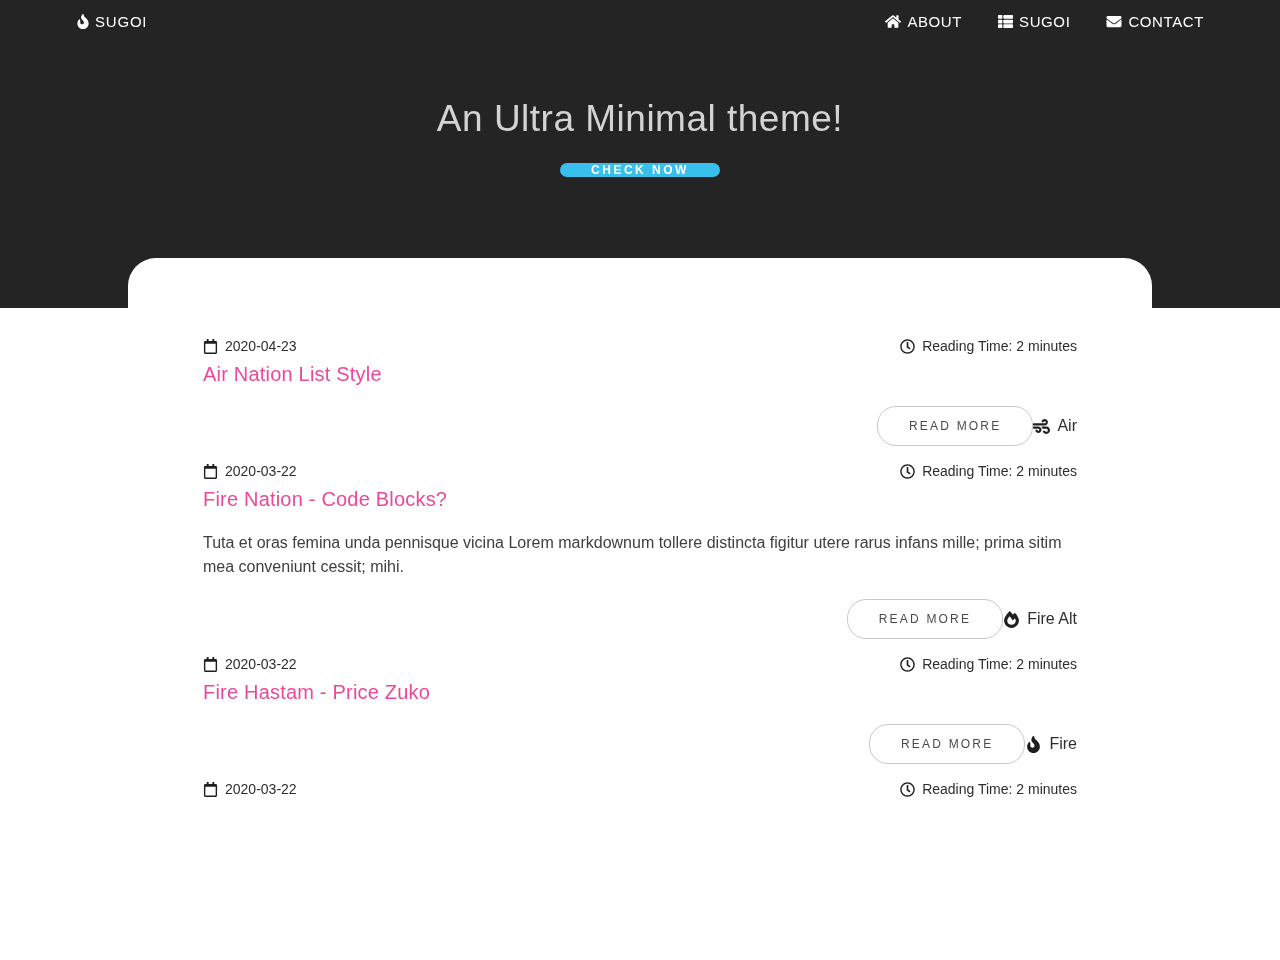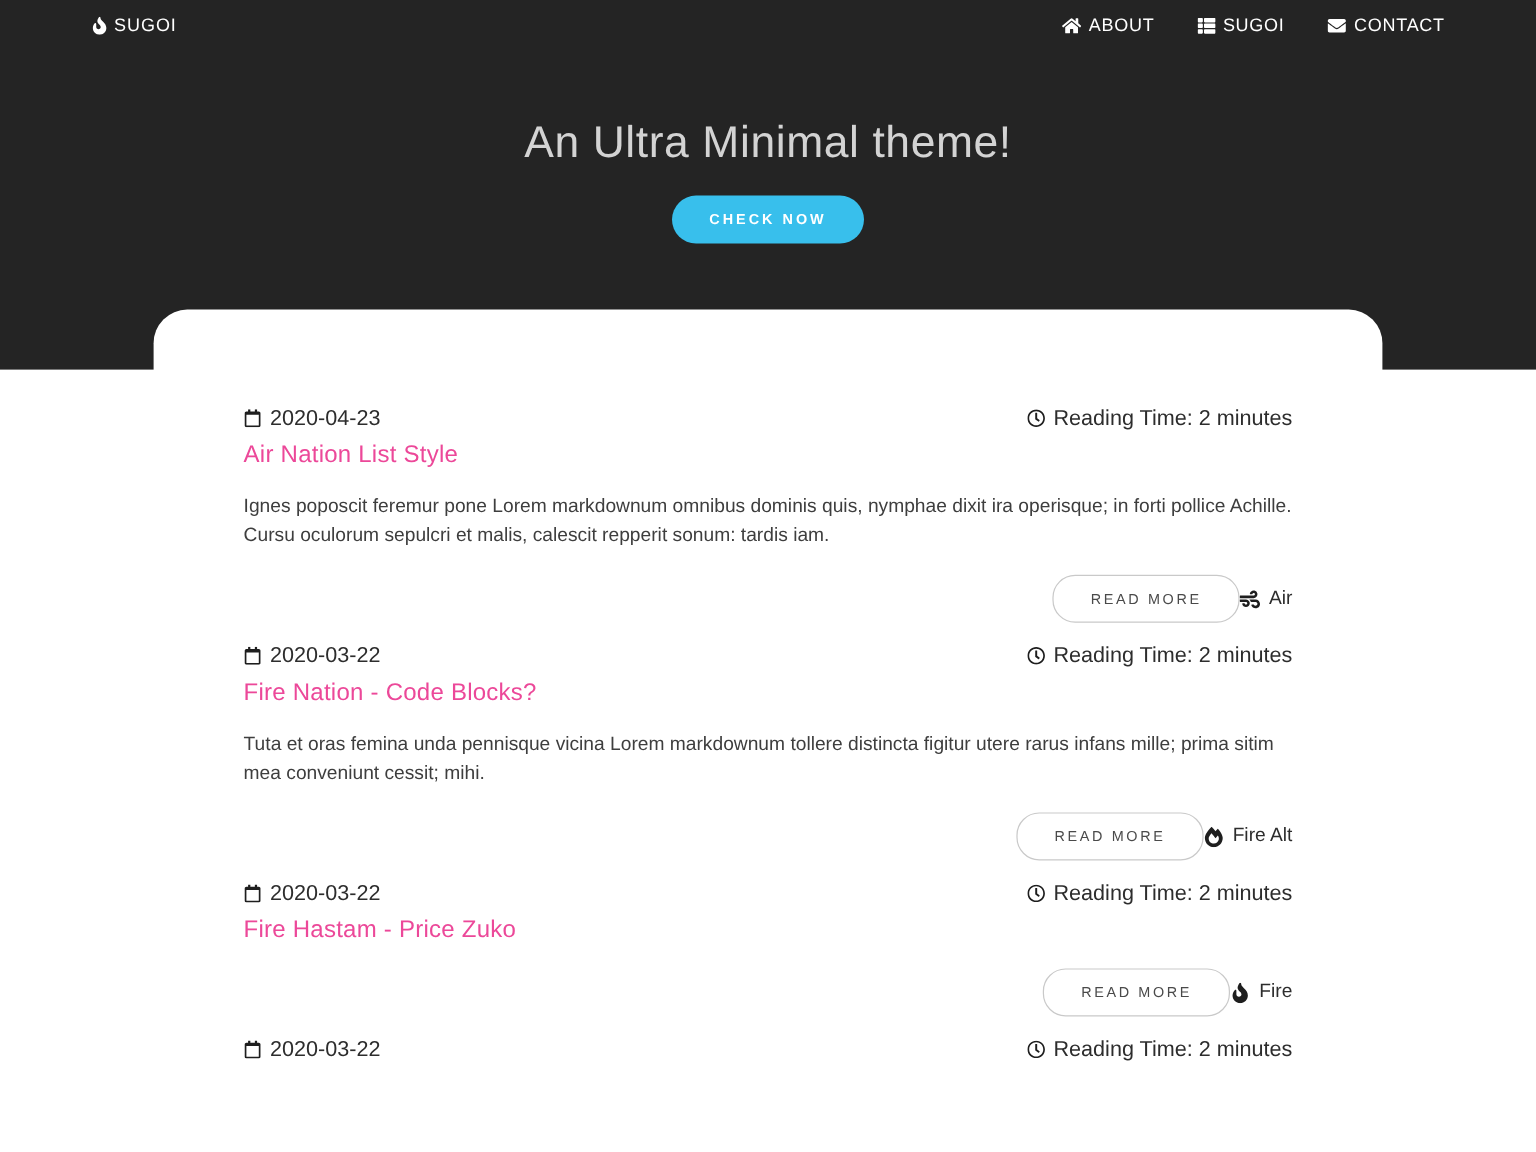--- a/index.html
+++ b/index.html
@@ -48,42 +48,42 @@
     color:#d3d3d3;
     letter-spacing:0.5px;
   }
   .cta-button{
     margin-top:23px;
     display:inline-block;
     background:var(--accent);
     color:#ffffff;
     border:none;
     border-radius:20px;
-    padding:13px 31px;
+    padding:0 31px;
     font-family:"Liberation Sans", sans-serif;
     font-size:12px;
     font-weight:bold;
     letter-spacing:2.5px;
     cursor:pointer;
     text-align:center;
   }
 
   
   .content-card{
     width:1024px;
     margin:-50px auto 0 auto;
     background:#ffffff;
     border-radius:28px 28px 0 0;
     padding:80px 75px 40px 75px;
     position:relative;
   }
   .post{margin-bottom:17px;}
   .post-meta{
     display:flex;justify-content:space-between;
-    font-size:18px;color:#2d2d2d;gap:21px;
+    font-size:14px;color:#2d2d2d;gap:21px;
   }
   .meta-item{display:flex;align-items:center;gap:7px;}
   .meta-item .icon{width:15px;height:15px;color:#1e1e1e;}
   .post-title{
     margin:9px 0 0 0;
     font-size:20px;
     font-weight:400;
     color:#ec4899;
     letter-spacing:0.2px;
   }
@@ -168,21 +168,20 @@
         <span>2020-04-23</span>
       </span>
       <span class="meta-item">
         <svg class="icon" viewBox="0 0 512 512" xmlns="http://www.w3.org/2000/svg">
               <path d="M256 8C119 8 8 119 8 256s111 248 248 248 248-111 248-248S393 8 256 8zm0 448c-110.5 0-200-89.5-200-200S145.5 56 256 56s200 89.5 200 200-89.5 200-200 200zm61.8-104.4l-84.9-61.7c-3.1-2.3-4.9-5.9-4.9-9.7V116c0-6.6 5.4-12 12-12h32c6.6 0 12 5.4 12 12v141.7l66.8 48.6c5.4 3.9 6.5 11.4 2.6 16.8L334.6 349c-3.9 5.3-11.4 6.5-16.8 2.6z"></path>
             </svg>
         <span>Reading Time: 2 minutes</span>
       </span>
     </div>
     <h2 class="post-title full-only">Air Nation List Style</h2>
-    <p class="post-excerpt full-only">Ignes poposcit feremur pone Lorem markdownum omnibus dominis quis, nymphae dixit ira operisque; in forti pollice Achille. Cursu oculorum sepulcri et malis, calescit repperit sonum: tardis iam.</p>
     <div class="post-footer full-only">
       <button class="read-more-button">READ MORE</button>
       <span class="post-tag">
         <svg class="icon tag-icon" viewBox="0 0 512 512" xmlns="http://www.w3.org/2000/svg">
               <path d="M156.7 256H16c-8.8 0-16 7.2-16 16v32c0 8.8 7.2 16 16 16h142.2c15.9 0 30.8 10.9 33.4 26.6 3.3 20-12.1 37.4-31.6 37.4-14.1 0-26.1-9.2-30.4-21.9-2.1-6.3-8.6-10.1-15.2-10.1H81.6c-9.8 0-17.7 8.8-15.9 18.4 8.6 44.1 47.6 77.6 94.2 77.6 57.1 0 102.7-50.1 95.2-108.6C248.9 290.1 206.4 256 156.7 256zM16 224h336c59.7 0 106.8-54.8 93.8-116.7-7.6-36.2-36.9-65.5-73.1-73.1-55.4-11.6-105.1 24.9-114.9 75.5-1.9 9.6 6.1 18.3 15.8 18.3h32.8c6.7 0 13.1-3.8 15.2-10.1C325.9 105.2 337.9 96 352 96c19.4 0 34.9 17.4 31.6 37.4-2.6 15.7-17.4 26.6-33.4 26.6H16c-8.8 0-16 7.2-16 16v32c0 8.8 7.2 16 16 16zm384 32H243.7c19.3 16.6 33.2 38.8 39.8 64H400c26.5 0 48 21.5 48 48s-21.5 48-48 48c-17.9 0-33.3-9.9-41.6-24.4-2.9-5-8.7-7.6-14.5-7.6h-33.8c-10.9 0-19 10.8-15.3 21.1 17.8 50.6 70.5 84.8 129.4 72.3 41.2-8.7 75.1-41.6 84.7-82.7C526 321.5 470.5 256 400 256z"></path>
             </svg>
         <span>Air</span>
       </span>
     </div>
   </article>

